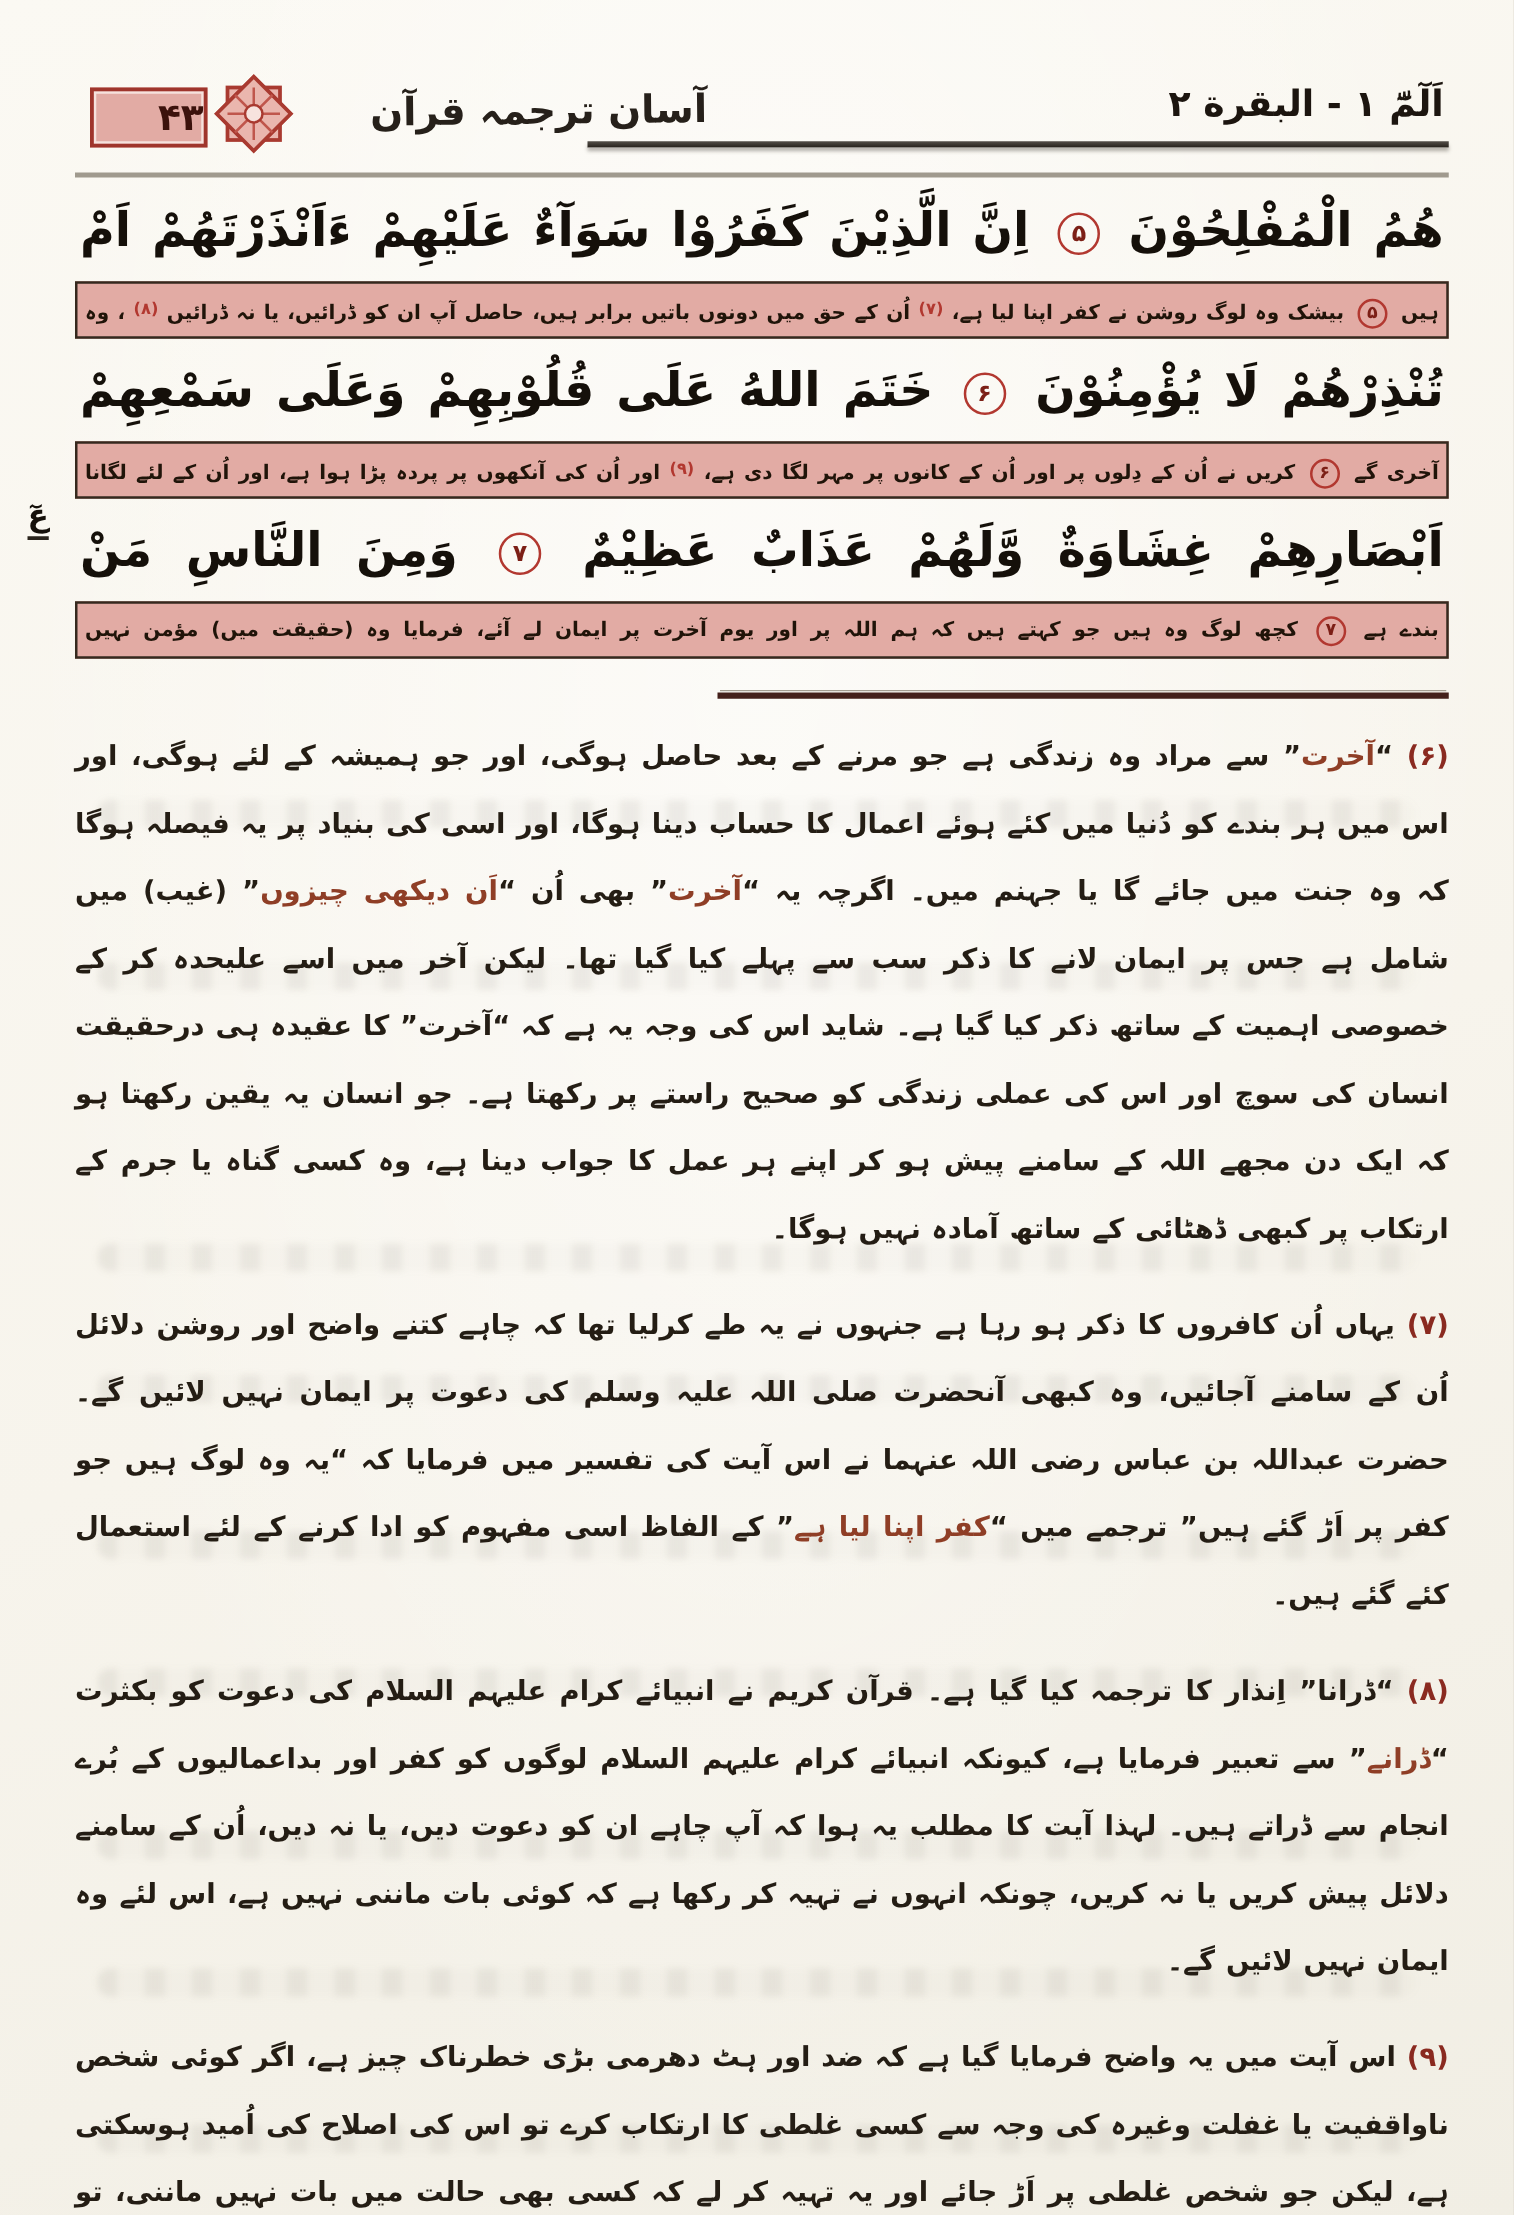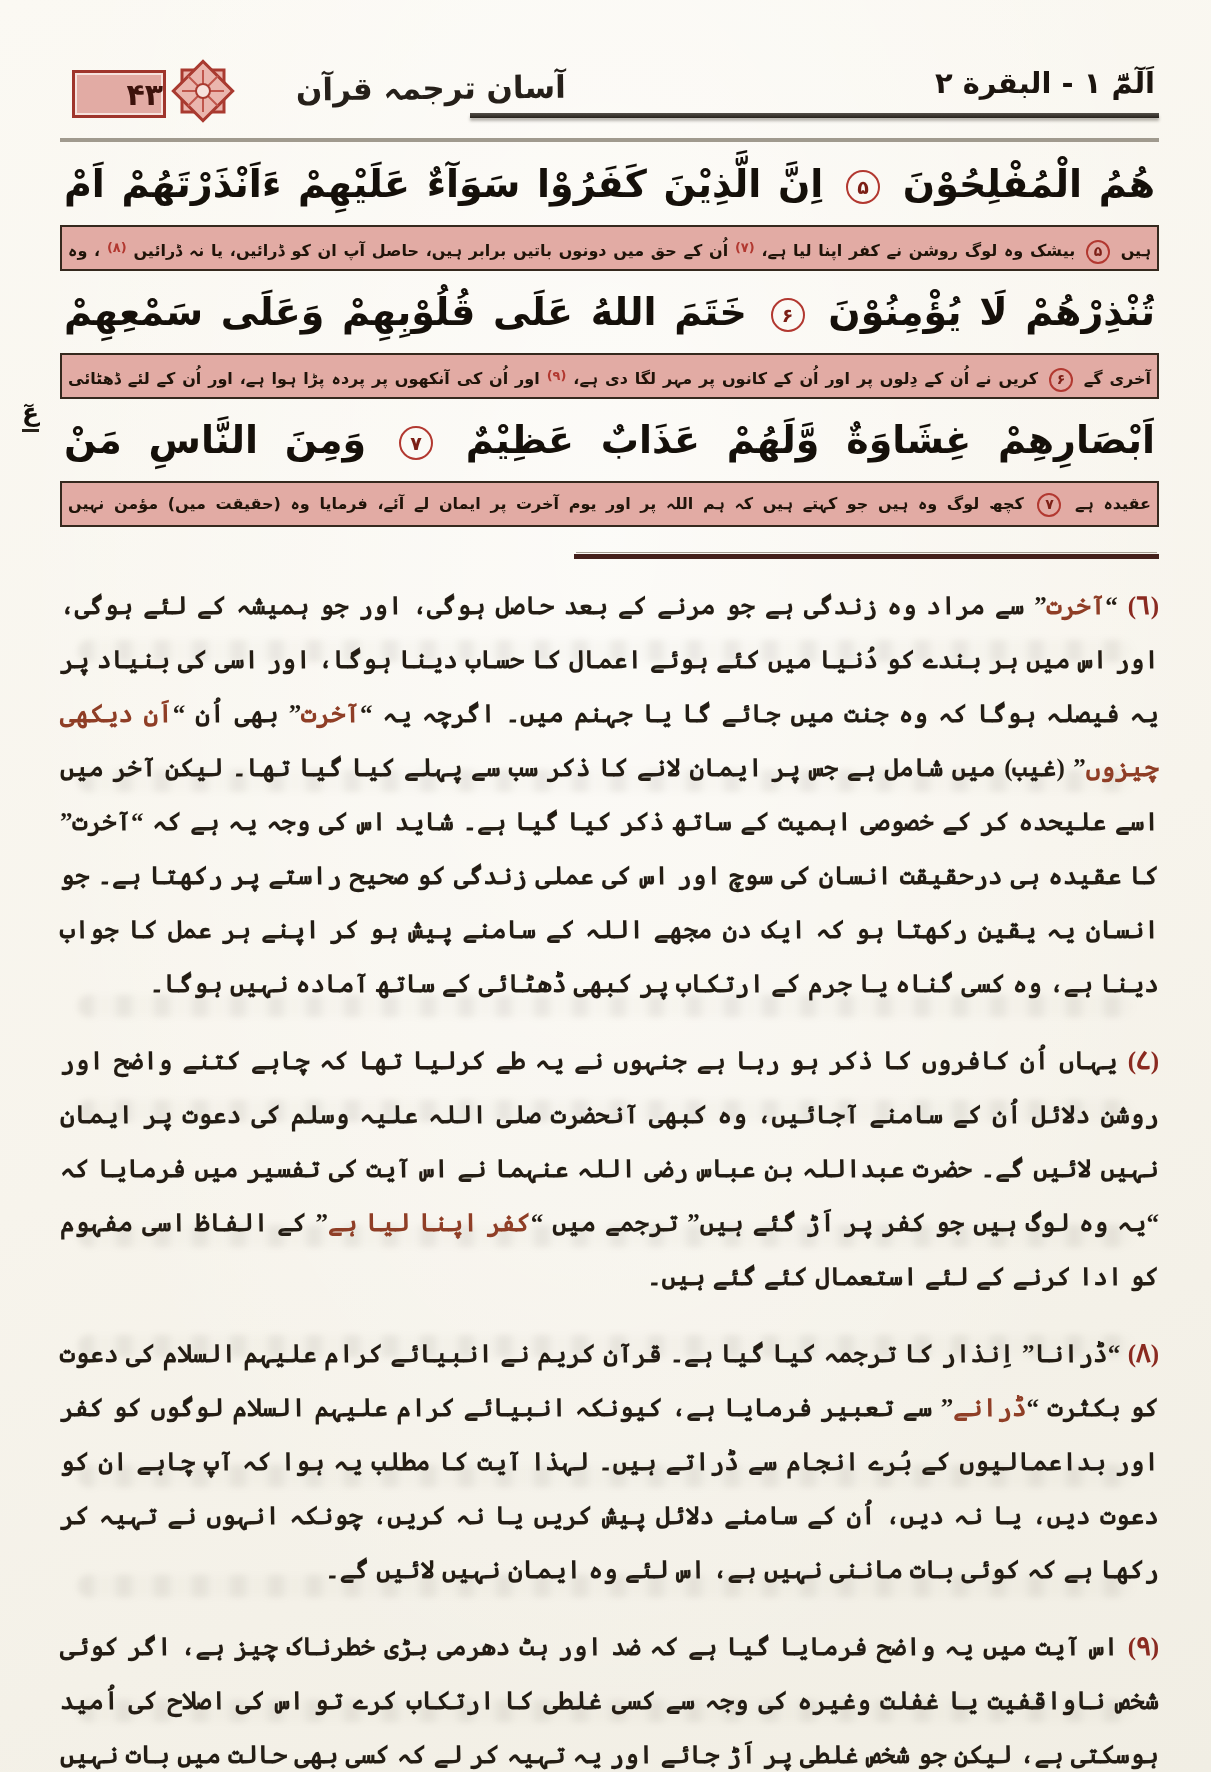--- a/index.html
+++ b/index.html
@@ -51,22 +51,22 @@
   .trans-line .verse-badge { width:24px; height:24px; font-size:14px; margin:0 4px; }
   .seg-r { color:var(--accent,#b23830); font-weight:bold; }
   .trans-line .seg-r { font-size:13px; vertical-align:4px; }
   .seg-h { color:#8f3e26; }
   .ruku { position:absolute; left:22px; top:398px; font-size:25px; font-weight:bold; color:#15100a;
     border-bottom:3px solid #2a241c; padding-bottom:2px; direction:rtl; }
   .sep { width:585px; height:5px; background:#44201b; margin:27px 0 20px;
     box-shadow:0 -4px 0 -2px #a39c90; }
   .footnotes { direction:rtl; }
   .footnote {
-    font-size:25px; font-weight:bold; line-height:54px; color:#241d14;
-    text-align:justify; margin-bottom:23px; word-spacing:1px;font-family:Liberation Serif, serif;
+    font-size:22px; font-weight:bold; line-height:54px; color:#241d14;
+    text-align:justify; margin-bottom:23px; word-spacing:1px;
   }
   .footnote .seg-r { color:#8a2a20; }
 </style>
 </head>
 <body>
 
 <div class="page">
 
   <div class="ghost" style="top:640px"></div>
   <div class="ghost" style="top:770px"></div>
@@ -93,23 +93,23 @@
   </div>
   <div class="book-title">آسان ترجمہ قرآن</div>
 
   <div class="ruku">عٓ</div>
 
   <div class="content">
     <section class="quran-block">
         <div class="arabic-line"><span class="seg-n">هُمُ الْمُفْلِحُوْنَ</span> <span class="verse-badge">۵</span> <span class="seg-n">اِنَّ الَّذِيْنَ كَفَرُوْا سَوَآءٌ عَلَيْهِمْ ءَاَنْذَرْتَهُمْ اَمْ لَمْ</span> </div>
         <div class="trans-line"><span class="seg-n">ہیں</span> <span class="verse-badge">۵</span> <span class="seg-n">بیشک وہ لوگ روشن نے کفر اپنا لیا ہے، </span> <span class="seg-r">(۷)</span> <span class="seg-n"> اُن کے حق میں دونوں باتیں برابر ہیں، حاصل آپ ان کو ڈرائیں، یا نہ ڈرائیں </span> <span class="seg-r">(۸)</span> <span class="seg-n">، وہ ایمان نہیں</span> </div>
         <div class="arabic-line"><span class="seg-n">تُنْذِرْهُمْ لَا يُؤْمِنُوْنَ</span> <span class="verse-badge">۶</span> <span class="seg-n">خَتَمَ اللهُ عَلَى قُلُوْبِهِمْ وَعَلَى سَمْعِهِمْ وَعَلَى</span> </div>
-        <div class="trans-line"><span class="seg-n">آخری گے</span> <span class="verse-badge">۶</span> <span class="seg-n">کریں نے اُن کے دِلوں پر اور اُن کے کانوں پر مہر لگا دی ہے، </span> <span class="seg-r">(۹)</span> <span class="seg-n"> اور اُن کی آنکھوں پر پردہ پڑا ہوا ہے، اور اُن کے لئے ڈھٹائی</span> </div>
+        <div class="trans-line"><span class="seg-n">آخری گے</span> <span class="verse-badge">۶</span> <span class="seg-n">کریں نے اُن کے دِلوں پر اور اُن کے کانوں پر مہر لگا دی ہے، </span> <span class="seg-r">(۹)</span> <span class="seg-n"> اور اُن کی آنکھوں پر پردہ پڑا ہوا ہے، اور اُن کے لئے لگانا</span> </div>
         <div class="arabic-line"><span class="seg-n">اَبْصَارِهِمْ غِشَاوَةٌ وَّلَهُمْ عَذَابٌ عَظِيْمٌ</span> <span class="verse-badge">۷</span> <span class="seg-n">وَمِنَ النَّاسِ مَنْ يَّقُوْلُ آمَنَّا</span> </div>
-        <div class="trans-line"><span class="seg-n">عقیدہ ہے</span> <span class="verse-badge">۷</span> <span class="seg-n">کچھ لوگ وہ ہیں جو کہتے ہیں کہ ہم اللہ پر اور یوم آخرت پر ایمان لے آئے، فرمایا وہ (حقیقت میں) مؤمن نہیں</span> </div>
+        <div class="trans-line"><span class="seg-n">بندے ہے</span> <span class="verse-badge">۷</span> <span class="seg-n">کچھ لوگ وہ ہیں جو کہتے ہیں کہ ہم اللہ پر اور یوم آخرت پر ایمان لے آئے، فرمایا وہ (حقیقت میں) مؤمن نہیں</span> </div>
       </section>
     <div class="sep"></div>
     <section class="footnotes">
         <p class="footnote"><span class="seg-r">(۶)</span><span class="seg-n"> “</span><span class="seg-h">آخرت</span><span class="seg-n">” سے مراد وہ زندگی ہے جو مرنے کے بعد حاصل ہوگی، اور جو ہمیشہ کے لئے ہوگی، اور اس میں ہر بندے کو دُنیا میں کئے ہوئے اعمال کا حساب دینا ہوگا، اور اسی کی بنیاد پر یہ فیصلہ ہوگا کہ وہ جنت میں جائے گا یا جہنم میں۔ اگرچہ یہ “</span><span class="seg-h">آخرت</span><span class="seg-n">” بھی اُن “</span><span class="seg-h">اَن دیکھی چیزوں</span><span class="seg-n">” (غیب) میں شامل ہے جس پر ایمان لانے کا ذکر سب سے پہلے کیا گیا تھا۔ لیکن آخر میں اسے علیحدہ کر کے خصوصی اہمیت کے ساتھ ذکر کیا گیا ہے۔ شاید اس کی وجہ یہ ہے کہ “آخرت” کا عقیدہ ہی درحقیقت انسان کی سوچ اور اس کی عملی زندگی کو صحیح راستے پر رکھتا ہے۔ جو انسان یہ یقین رکھتا ہو کہ ایک دن مجھے اللہ کے سامنے پیش ہو کر اپنے ہر عمل کا جواب دینا ہے، وہ کسی گناہ یا جرم کے ارتکاب پر کبھی ڈھٹائی کے ساتھ آمادہ نہیں ہوگا۔</span></p>
         <p class="footnote"><span class="seg-r">(۷)</span><span class="seg-n"> یہاں اُن کافروں کا ذکر ہو رہا ہے جنہوں نے یہ طے کرلیا تھا کہ چاہے کتنے واضح اور روشن دلائل اُن کے سامنے آجائیں، وہ کبھی آنحضرت صلی اللہ علیہ وسلم کی دعوت پر ایمان نہیں لائیں گے۔ حضرت عبداللہ بن عباس رضی اللہ عنہما نے اس آیت کی تفسیر میں فرمایا کہ “یہ وہ لوگ ہیں جو کفر پر اَڑ گئے ہیں” ترجمے میں “</span><span class="seg-h">کفر اپنا لیا ہے</span><span class="seg-n">” کے الفاظ اسی مفہوم کو ادا کرنے کے لئے استعمال کئے گئے ہیں۔</span></p>
         <p class="footnote"><span class="seg-r">(۸)</span><span class="seg-n"> “ڈرانا” اِنذار کا ترجمہ کیا گیا ہے۔ قرآن کریم نے انبیائے کرام علیہم السلام کی دعوت کو بکثرت “</span><span class="seg-h">ڈرانے</span><span class="seg-n">” سے تعبیر فرمایا ہے، کیونکہ انبیائے کرام علیہم السلام لوگوں کو کفر اور بداعمالیوں کے بُرے انجام سے ڈراتے ہیں۔ لہذا آیت کا مطلب یہ ہوا کہ آپ چاہے ان کو دعوت دیں، یا نہ دیں، اُن کے سامنے دلائل پیش کریں یا نہ کریں، چونکہ انہوں نے تہیہ کر رکھا ہے کہ کوئی بات ماننی نہیں ہے، اس لئے وہ ایمان نہیں لائیں گے۔</span></p>
         <p class="footnote"><span class="seg-r">(۹)</span><span class="seg-n"> اس آیت میں یہ واضح فرمایا گیا ہے کہ ضد اور ہٹ دھرمی بڑی خطرناک چیز ہے، اگر کوئی شخص ناواقفیت یا غفلت وغیرہ کی وجہ سے کسی غلطی کا ارتکاب کرے تو اس کی اصلاح کی اُمید ہوسکتی ہے، لیکن جو شخص غلطی پر اَڑ جائے اور یہ تہیہ کر لے کہ کسی بھی حالت میں بات نہیں ماننی، تو اُس کی ضد کا آخری انجام یہ ہوتا ہے کہ اللہ تعالی کی طرف سے اُس کے دِل پر مہر لگا دی جاتی ہے۔ جس کے بعد اس سے حق کو قبول کرنے کی صلاحیت ہی ختم ہوجاتی ہے۔ اللہ تعالی اس حالت سے محفوظ رکھے۔ لہذا اس پر یہ شبہ نہیں ہونا چاہئے کہ جب خود اللہ تعالی نے ان کے دِل پر مہر لگا دی تو وہ معذور ہوگئے، اس لئے کہ یہ مہر لگانا خود انہی کی ضد اور یہ تہیہ کرنے کا نتیجہ ہے کہ حق بات نہیں ماننی۔</span></p>
       </section>
   </div>
 </div>

